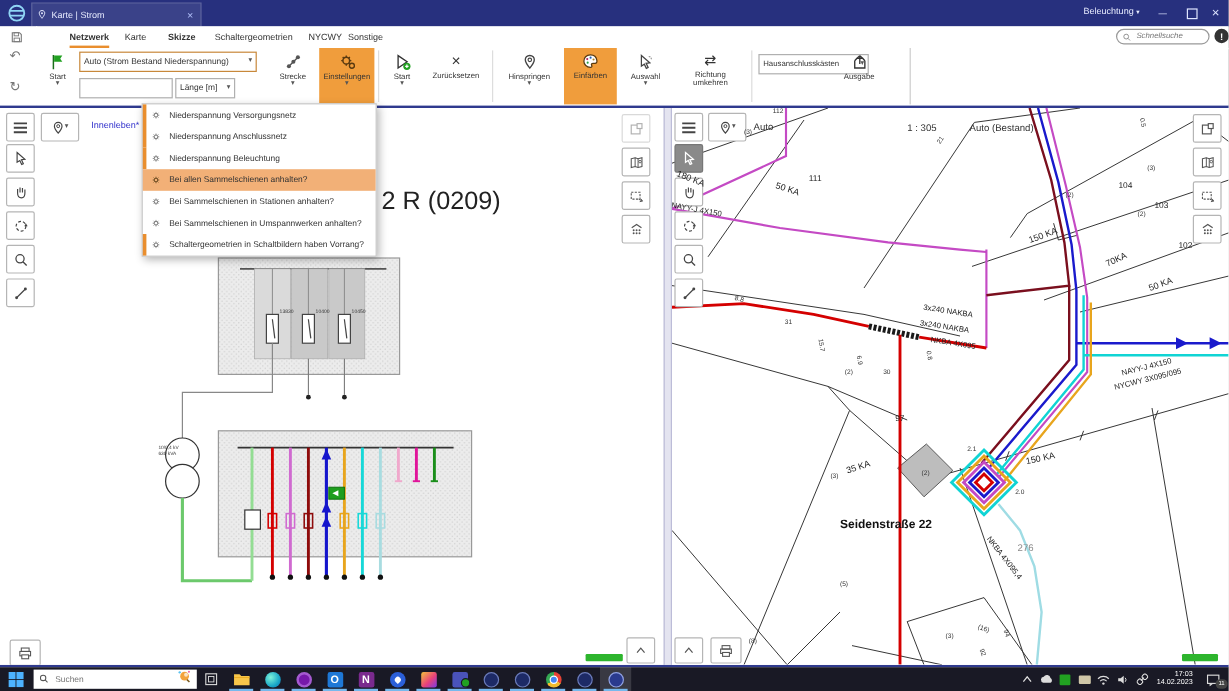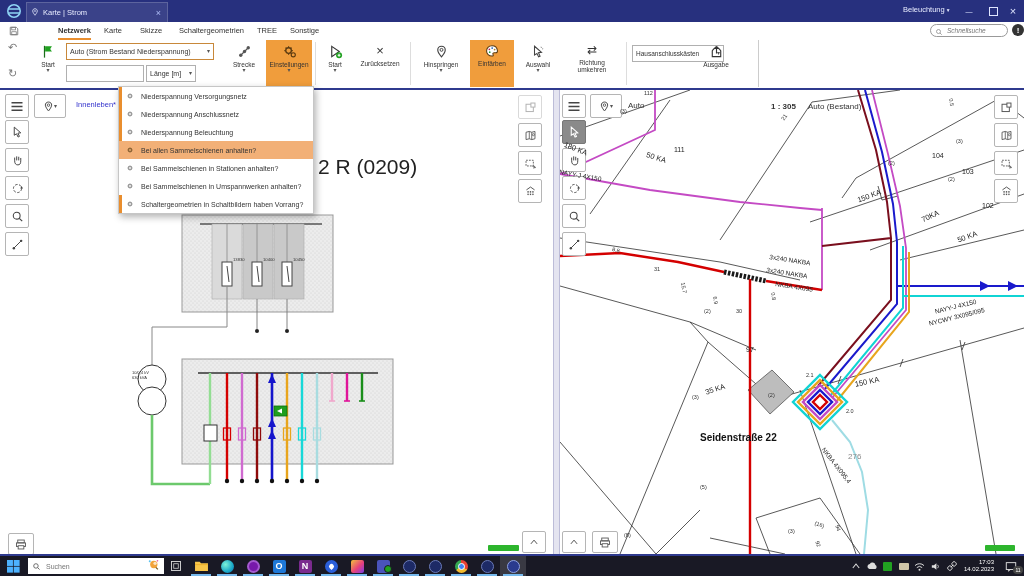--- a/index.html
+++ b/index.html
@@ -117,28 +117,28 @@
     <span class="railicon" style="top:46px;">↻</span>
   </div>
 
   <div class="menubar">
     <div class="tab active" style="left:28px;">
         <span>Netzwerk</span>
       </div>
     <div class="tab" style="left:74px;">
         <span>Karte</span>
       </div>
-    <div class="tab" style="left:110px;">
+    <div class="tab" style="left:110px;font-weight:bold;">
         <span>Skizze</span>
       </div>
     <div class="tab" style="left:149px;">
         <span>Schaltergeometrien</span>
       </div>
     <div class="tab" style="left:227px;">
-        <span>TREE</span>
+        <span>NYCWY</span>
       </div>
     <div class="tab" style="left:260px;">
         <span>Sonstige</span>
       </div>
     <div class="searchpill">
       <span style="margin-right:2px;">
         <svg width="8" height="8" viewBox="0 0 16 16">
             <circle cx="7" cy="7" r="4" fill="none" stroke="#888" stroke-width="1.5"></circle>
             <path d="M10 10 L13.5 13.5" stroke="#888" stroke-width="1.5"></path>
           </svg>
@@ -592,21 +592,21 @@
           </svg>
       </div>
       <div class="tbtn" style="left:30px;top:4px;width:32px;">
         <svg width="11" height="13" viewBox="0 0 16 16">
             <path d="M8 1.5 C5 1.5 3.4 3.6 3.4 6 C3.4 9 8 14.5 8 14.5 C8 14.5 12.6 9 12.6 6 C12.6 3.6 11 1.5 8 1.5 Z" fill="none" stroke="#444" stroke-width="1.4"></path>
             <circle cx="8" cy="6" r="1.8" fill="none" stroke="#444" stroke-width="1.2"></circle>
           </svg>
         <span class="caret">▾</span>
       </div>
       <span class="paneltext" style="left:68px;top:11px;">Auto</span>
-      <span class="paneltext" style="left:211px;top:12px;font-weight:bold;">1 : 305</span>
+      <span class="paneltext" style="left:196px;top:12px;">1 : 305</span>
       <span class="paneltext" style="left:248px;top:12px;">Auto (Bestand)</span>
       <div class="tbtn sel" style="left:2px;top:30px;">
           <svg width="13" height="14" viewBox="0 0 16 16">
             <path d="M4 2 L12 9 L8.5 9.4 L10.4 13.4 L8.7 14.2 L6.8 10.2 L4 12 Z" fill="none" stroke="#fff" stroke-width="1.3"></path>
           </svg>
         </div>
       <div class="tbtn" style="left:2px;top:58px;">
           <svg width="13" height="14" viewBox="0 0 16 16">
             <path d="M4.5 9 V5 M7 8.5 V3.5 M9.5 8.5 V4 M12 9 V5.5 M4.5 9 c0 3.5 1.5 5 4 5 s3.5 -1.5 3.5 -5" fill="none" stroke="#444" stroke-width="1.2"></path>
           </svg>

